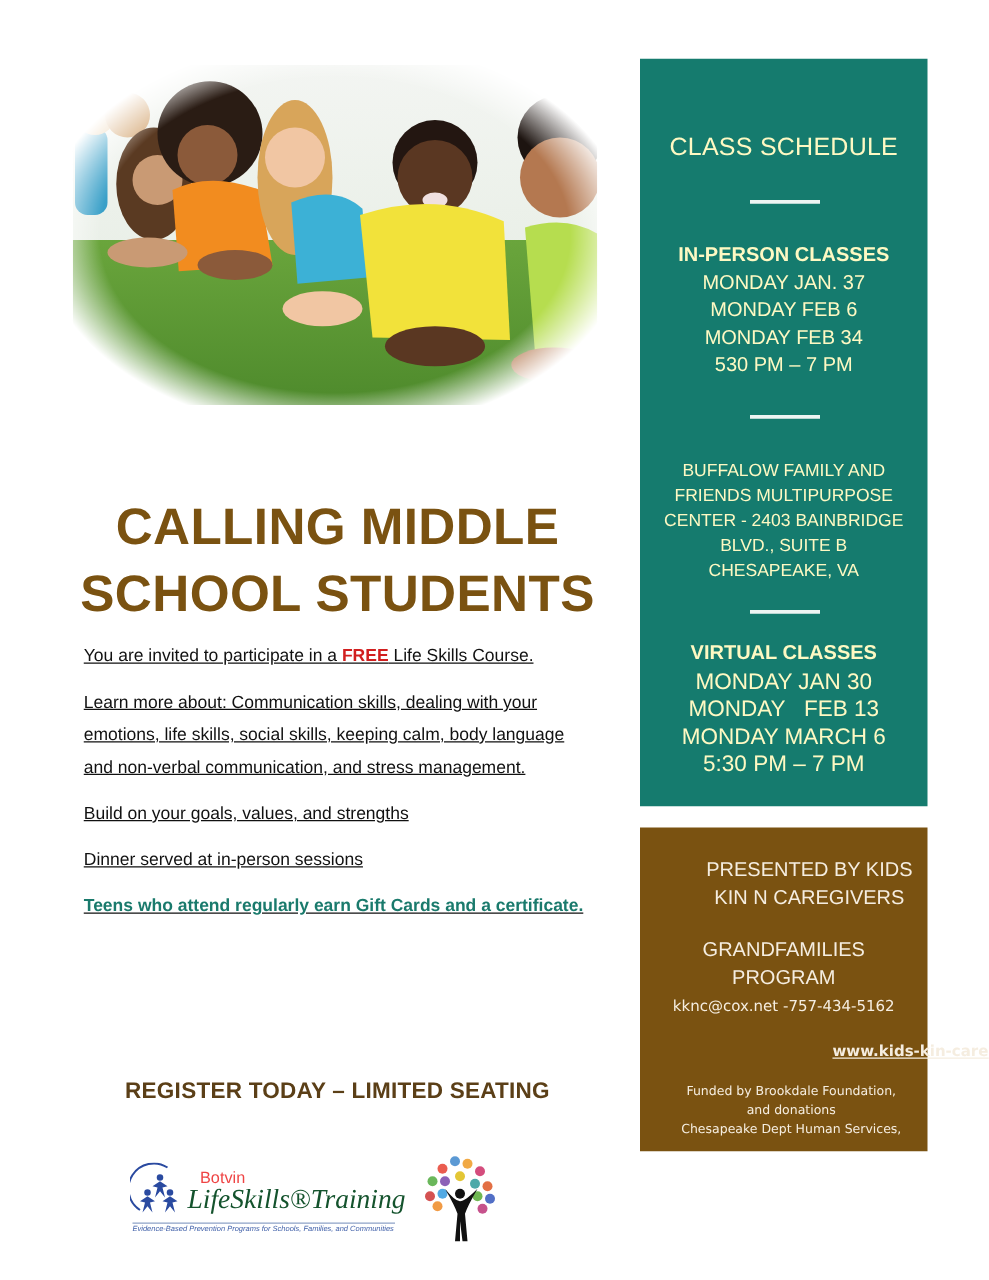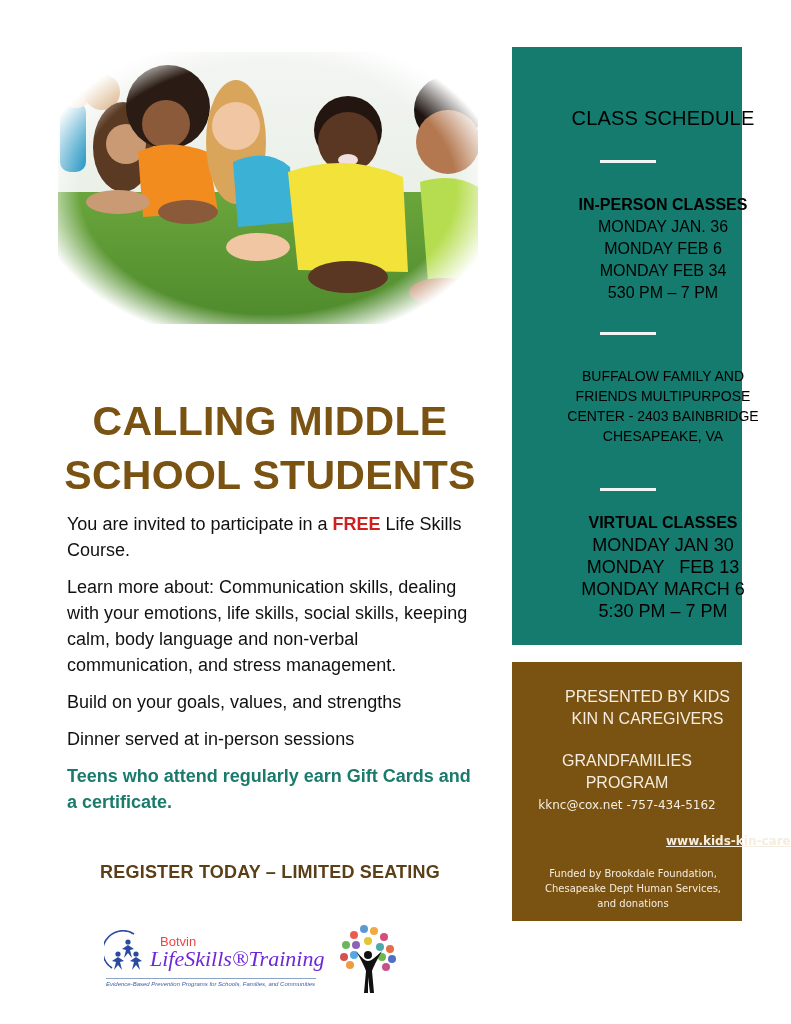--- a/index.html
+++ b/index.html
@@ -19,36 +19,36 @@
   .headline {
     position: absolute; left: 58px; top: 394px; width: 424px;
     text-align: center; color: #7a5211;
     font-family: "Liberation Sans", sans-serif; font-weight: bold;
     font-size: 41px; line-height: 54px; letter-spacing: 0.3px;
   }
 
   
   .body-copy {
     position: absolute; left: 67px; top: 511px; width: 410px;
-    font-size: 18px; line-height: 26px; color: #111;
+    font-size: 14px; line-height: 26px; color: #111; text-decoration: underline;
   }
   .body-copy p { margin-bottom: 11px; }
   .free { color: #d11f1f; font-weight: bold; }
   .highlight { color: #1a7a6c; font-weight: bold; }
 
   .register {
     position: absolute; left: 58px; top: 862px; width: 424px;
     text-align: center; color: #5b3f17; font-weight: bold;
     font-size: 18px; letter-spacing: 0.2px;
   }
 
   
   .schedule {
     position: absolute; left: 512px; top: 47px; width: 230px; height: 598px;
-    background: #157b6e; color: #000000; text-align: center; padding-left: 36px;
+    background: #157b6e; color: #fef9c3; text-align: center;
   }
   .schedule .title { position: absolute; top: 60px; width: 100%; font-size: 20px; letter-spacing: 0.2px; }
   .divider { position: absolute; left: 88px; width: 56px; height: 3px; background: #eef5f3; }
   .sched-block { position: absolute; width: 100%; font-size: 16px; line-height: 22px; }
   .sched-block .head { font-weight: bold; }
   .virtual { font-size: 17px; line-height: 22px; }
   .virtual .rows { font-size: 18px; line-height: 22px; }
   .location { font-size: 14px; line-height: 20px; }
 
   
@@ -59,21 +59,21 @@
   .presented .org { position: absolute; top: 24px; width: 100%; font-size: 16px; line-height: 22px; padding-left: 41px; }
   .presented .prog { position: absolute; top: 88px; width: 100%; font-size: 16px; line-height: 22px; }
   .presented .contact { position: absolute; top: 136px; width: 100%; font-family: "DejaVu Sans", sans-serif; font-size: 12px; }
   .presented .site { position: absolute; top: 172px; width: 100%; font-family: "DejaVu Sans", sans-serif; font-size: 12px; font-weight: bold; text-decoration: underline; color: #f5ede0; }
   .presented .funded { position: absolute; top: 204px; width: 100%; font-family: "DejaVu Sans", sans-serif; font-size: 10px; line-height: 15px; padding-left: 12px; }
 
   
   .botvin { position: absolute; left: 100px; top: 928px; width: 222px; height: 66px; }
   .botvin .stars { position: absolute; left: 4px; top: 2px; width: 42px; height: 42px; }
   .botvin .brand-top { position: absolute; left: 60px; top: 6px; font-size: 13px; color: #ef4444; }
-  .botvin .brand-main { position: absolute; left: 50px; top: 18px; font-family: "Liberation Serif", serif; font-style: italic; font-size: 22px; color: #6d28d9; white-space: nowrap; }
+  .botvin .brand-main { position: absolute; left: 50px; top: 18px; font-family: "Liberation Serif", serif; font-style: italic; font-size: 22px; color: #14532d; white-space: nowrap; }
   .botvin .rule { position: absolute; left: 6px; top: 50px; width: 210px; height: 1px; background: #8ea3c8; }
   .botvin .tagline { position: absolute; left: 6px; top: 53px; font-size: 6px; font-style: italic; color: #3f5fa8; white-space: nowrap; }
 
   .tree { position: absolute; left: 334px; top: 921px; width: 68px; height: 74px; }
 </style>
 </head>
 <body>
 
 <div class="photo">
   <svg viewBox="0 0 420 272" preserveAspectRatio="none">
@@ -136,32 +136,33 @@
 </div>
 
 <div class="register">REGISTER TODAY – LIMITED SEATING</div>
 
 <div class="schedule">
   <div class="title">CLASS SCHEDULE</div>
   <div class="divider" style="top:113px"></div>
 
   <div class="sched-block" style="top:147px">
     <div class="head">IN-PERSON CLASSES</div>
-    <div>MONDAY JAN. 36</div>
+    <div>MONDAY JAN. 37</div>
     <div>MONDAY FEB 6</div>
     <div>MONDAY FEB 34</div>
     <div>530 PM – 7 PM</div>
   </div>
 
   <div class="divider" style="top:285px"></div>
 
   <div class="sched-block location" style="top:319px">
     <div>BUFFALOW FAMILY AND</div>
     <div>FRIENDS MULTIPURPOSE</div>
     <div>CENTER - 2403 BAINBRIDGE</div>
+    <div>BLVD., SUITE B</div>
     <div>CHESAPEAKE, VA</div>
   </div>
 
   <div class="divider" style="top:441px"></div>
 
   <div class="sched-block virtual" style="top:465px">
     <div class="head" style="font-size:16px">VIRTUAL CLASSES</div>
     <div class="rows">
       <div style="white-space:pre">MONDAY JAN 30</div>
       <div style="white-space:pre">MONDAY   FEB 13</div>
@@ -177,22 +178,22 @@
     <div>KIN N CAREGIVERS</div>
   </div>
   <div class="prog">
     <div>GRANDFAMILIES</div>
     <div>PROGRAM</div>
   </div>
   <div class="contact">kknc@cox.net -757-434-5162</div>
   <a class="site">www.kids-kin-care.org</a>
   <div class="funded">
     <div>Funded by Brookdale Foundation,</div>
+    <div>and donations</div>
     <div>Chesapeake Dept Human Services,</div>
-    <div>and donations</div>
   </div>
 </div>
 
 <div class="botvin">
   <svg class="stars" viewBox="0 0 42 42">
     <path d="M8 38 A20 20 0 0 1 30 4" fill="none" stroke="#2a4aa0" stroke-width="1.6"></path>
     <g fill="#2a4aa0">
       <circle cx="24" cy="12" r="2.6"></circle>
         <path d="M24 15 l-6 4 l4 1 l-2 8 l4 -5 l4 5 l-2 -8 l4 -1 z"></path>
       <circle cx="14" cy="24" r="2.6"></circle>

